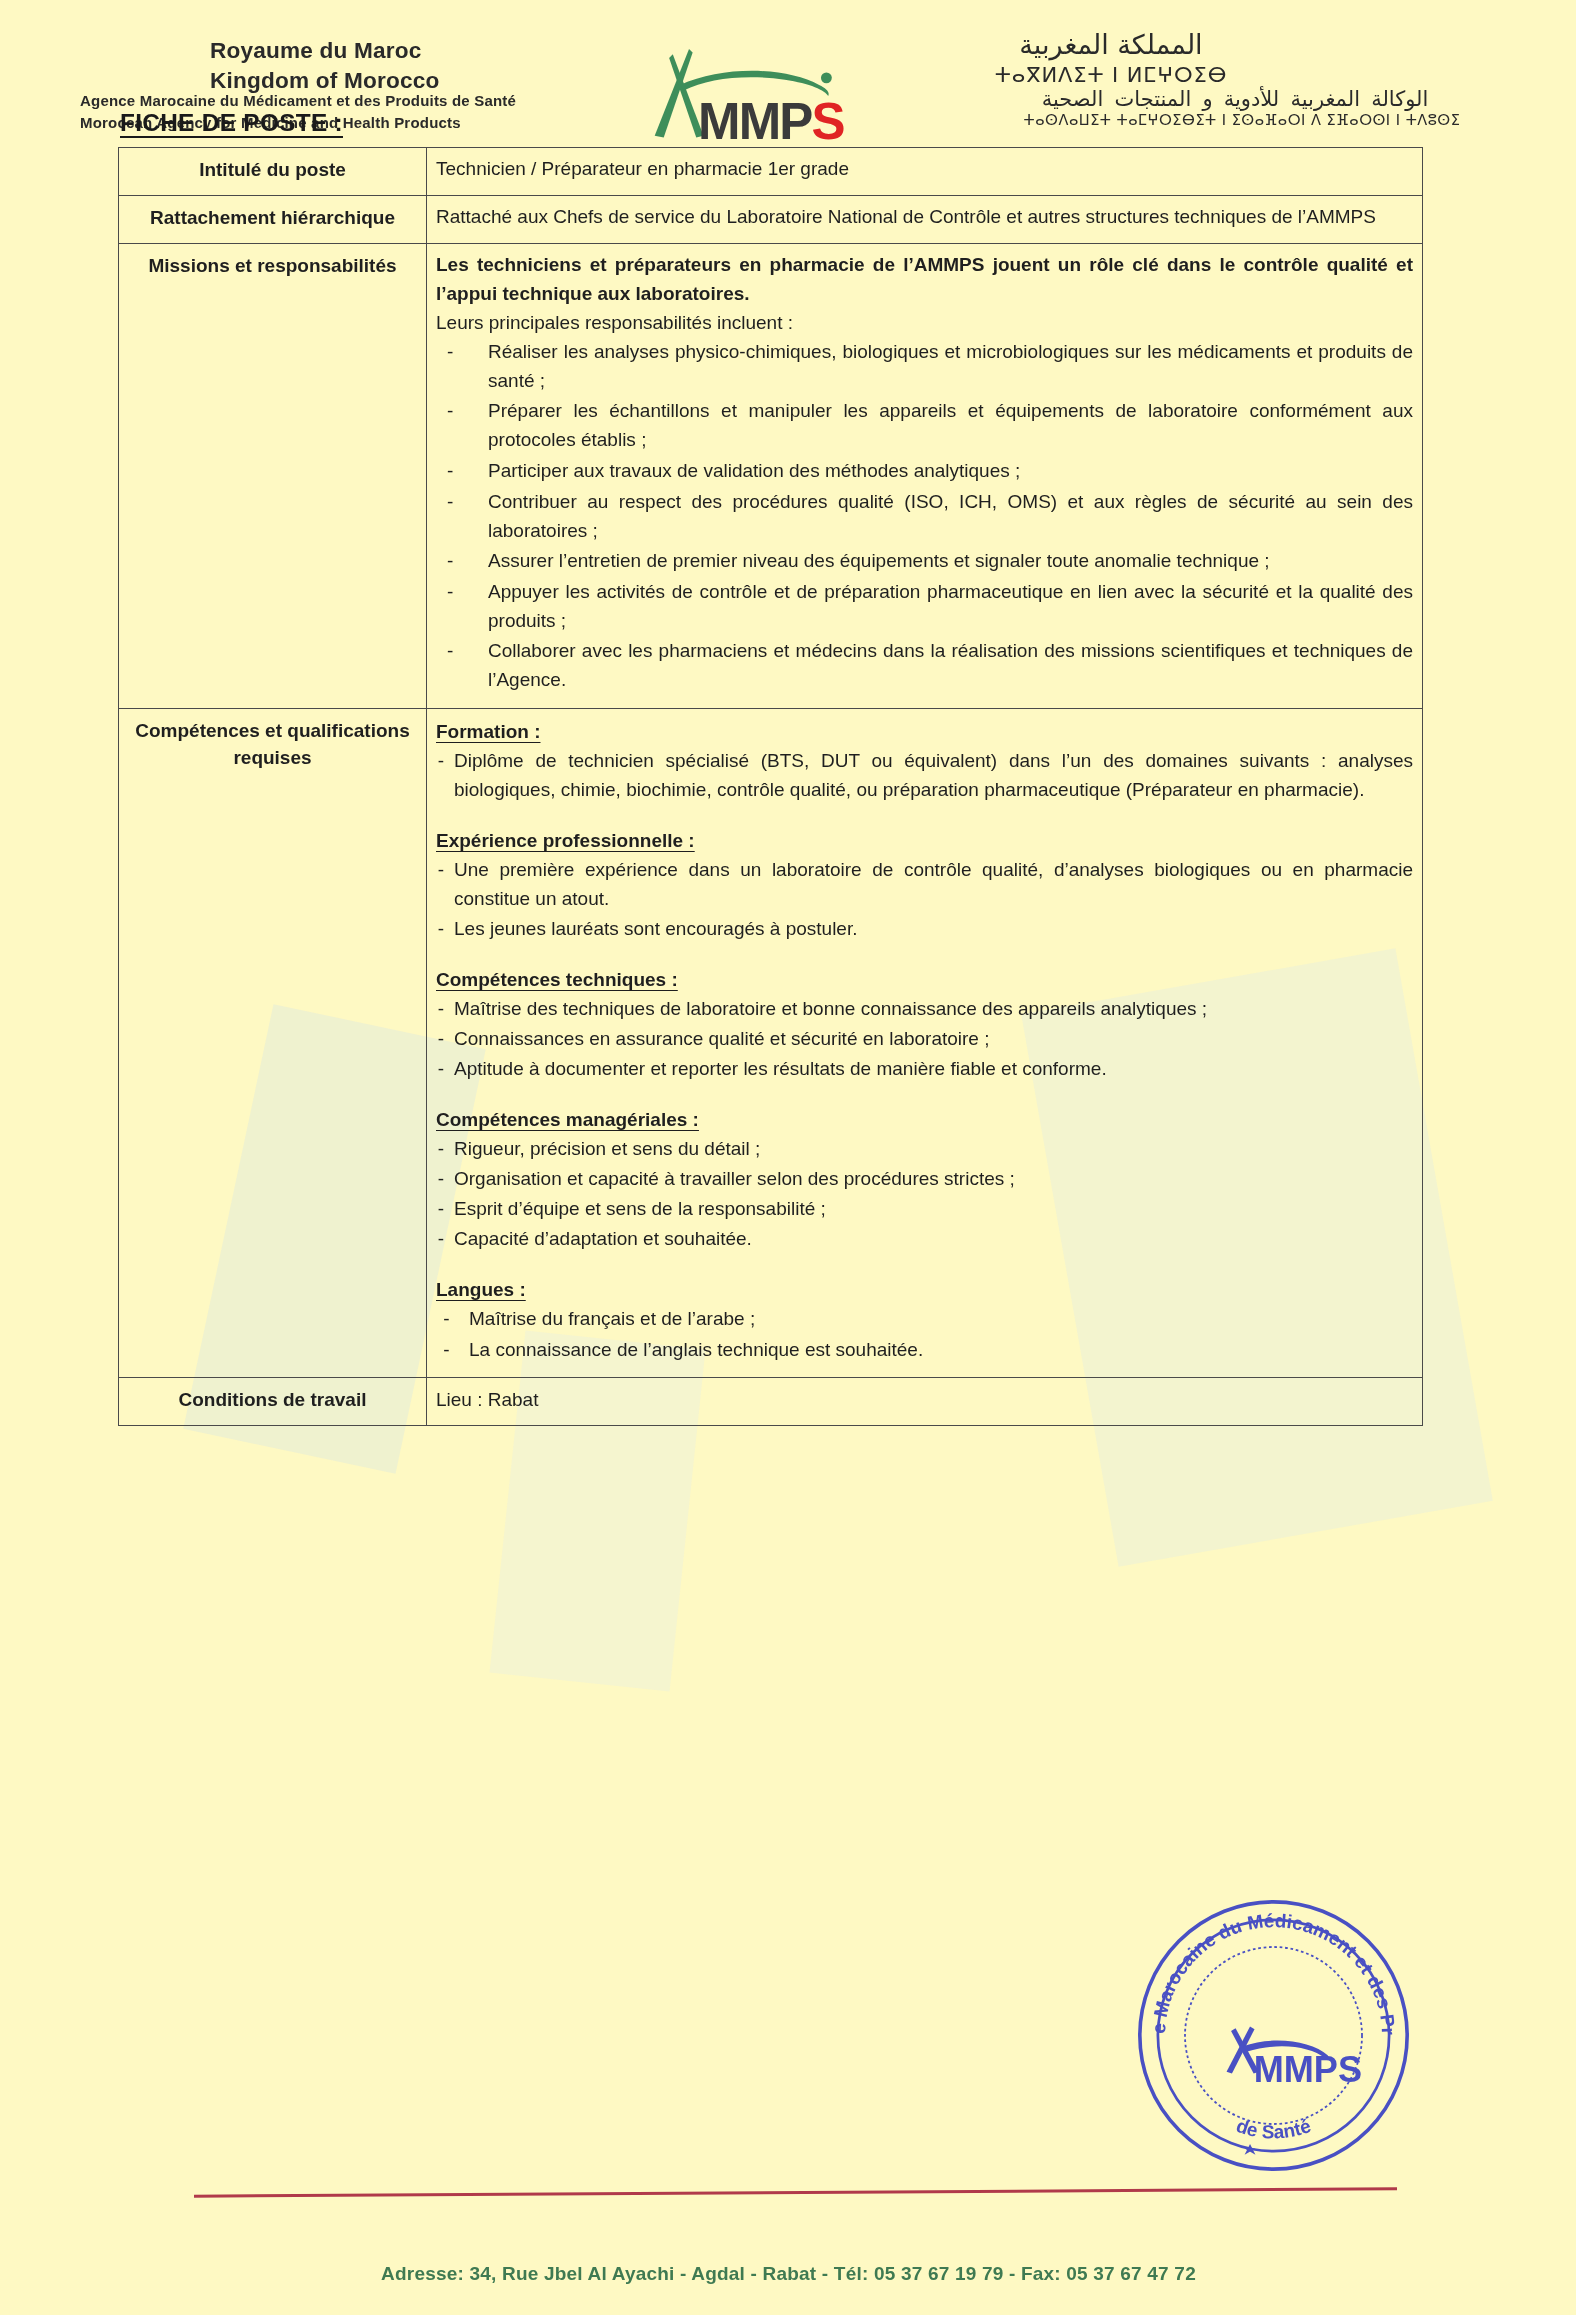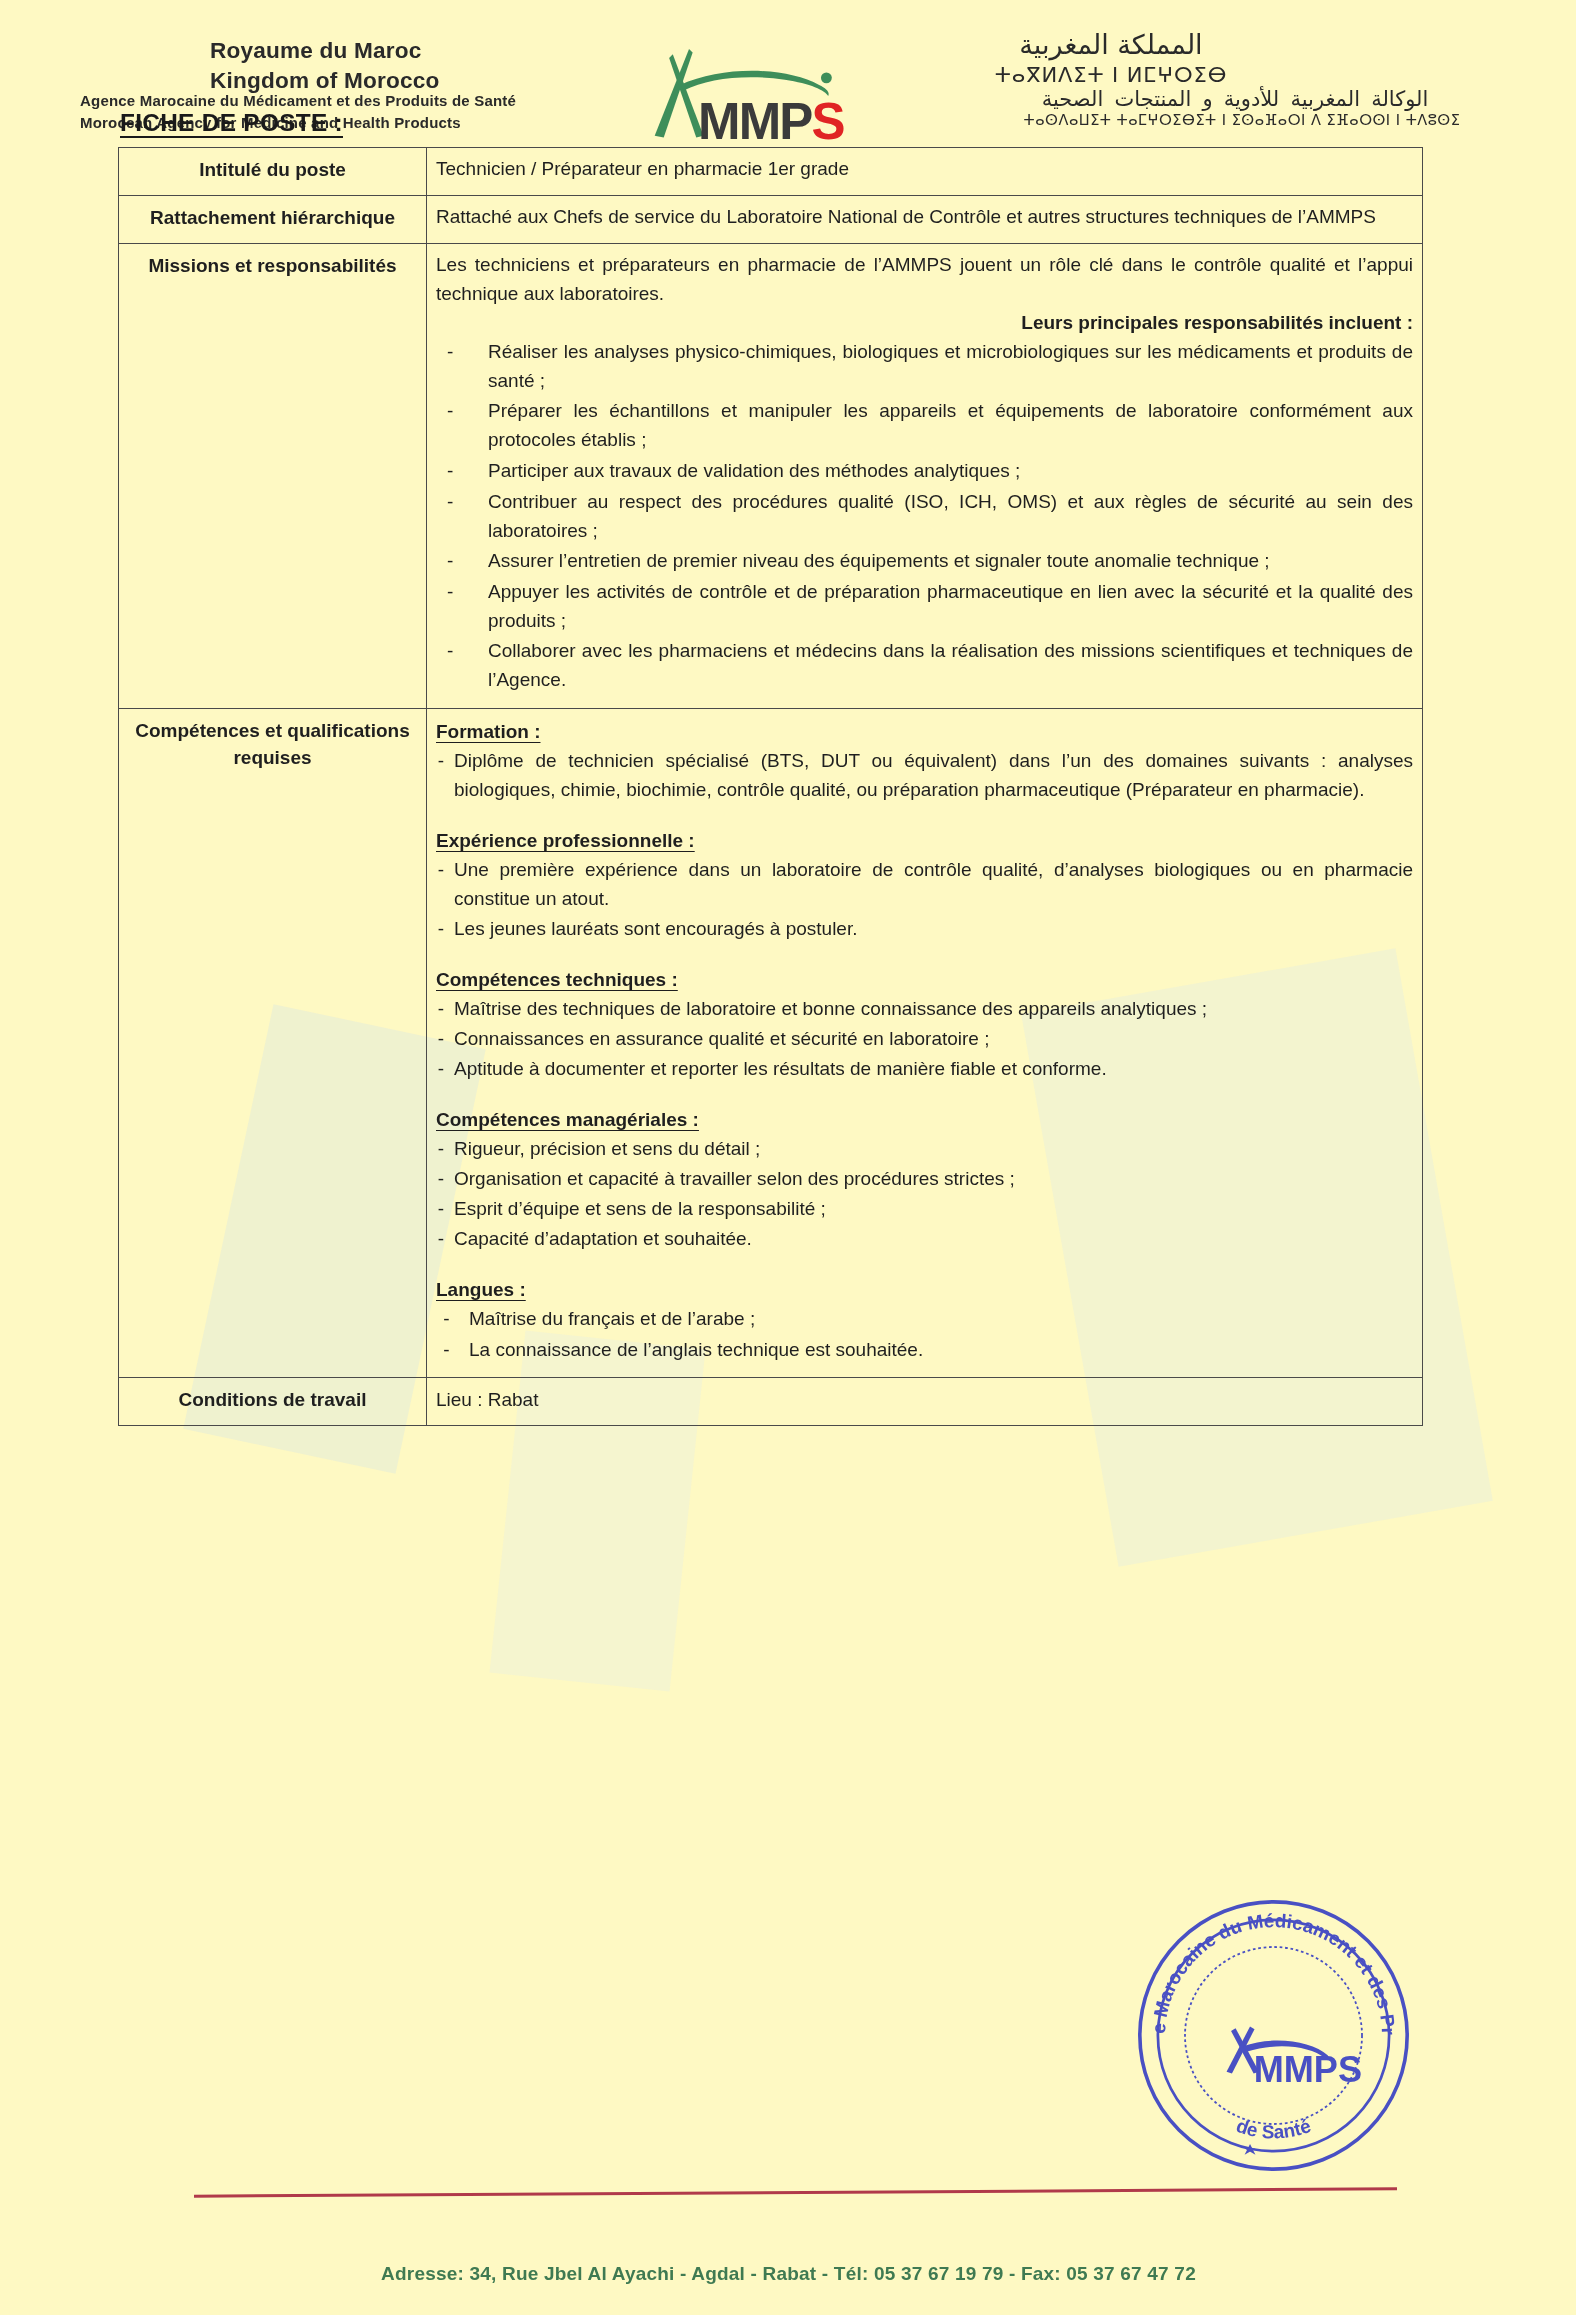--- a/index.html
+++ b/index.html
@@ -101,22 +101,22 @@
   .lbl {
     text-align: center;
     font-size: 19px; font-weight: bold; color: #1f1f1f;
     line-height: 1.42;
     padding-top: 9px !important;
   }
   .val {
     font-size: 19px; color: #1f1f1f; line-height: 1.52;
   }
   .val p { margin: 0; }
-  .just { text-align: justify; }
-  .bold-line { font-weight: bold; text-align: right; }
+  .just { text-align: justify; font-weight: bold; }
+  .bold-line { font-weight: normal; }
   .sec-head {
     font-weight: bold; text-decoration: underline;
     text-underline-offset: 3.6px; display: inline-block;
     margin-top: 1.8px;
   }
   .gap { height: 20px; }
 
   ul.dashlist { list-style: none; margin: 0; padding: 0; }
   ul.dashlist > li {
     position: relative; padding-left: 52px; margin: 0 0 1.8px 0;

